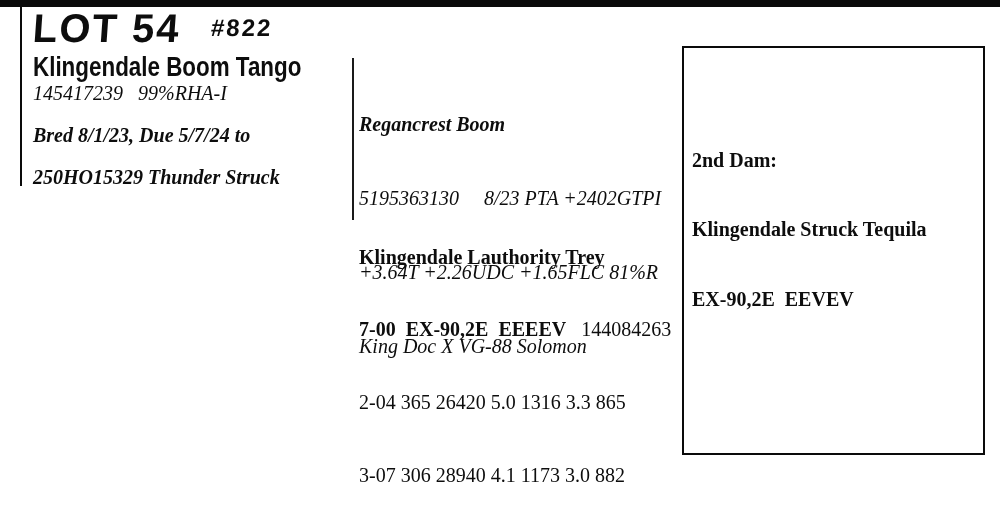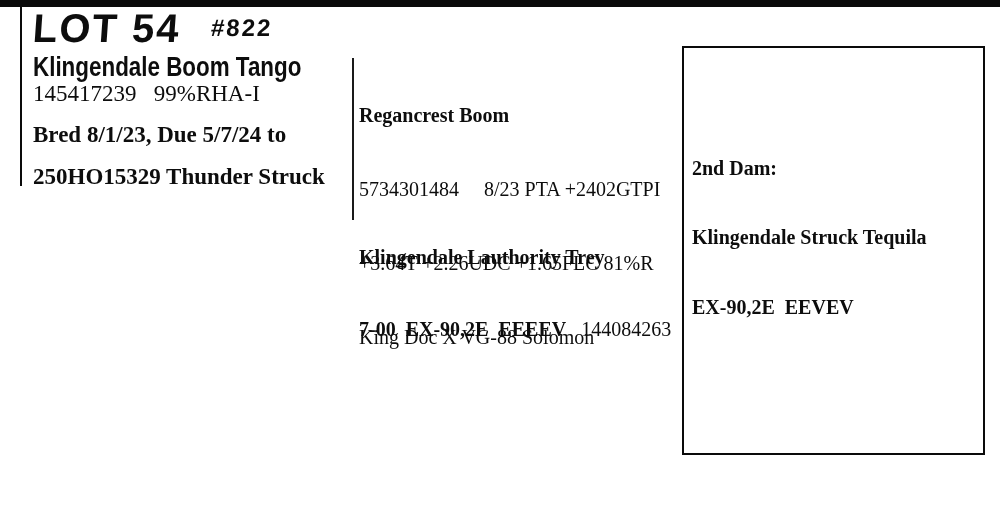--- a/index.html
+++ b/index.html
@@ -20,32 +20,32 @@
   .lot-tag{
     font-family:"Liberation Sans", sans-serif;font-weight:bold;font-size:24px;
     letter-spacing:2px;display:inline-block;margin-left:30px;transform:skewX(-4deg);
     vertical-align:6px;
   }
   .animal-name{
     font-family:"Liberation Sans", sans-serif;font-weight:bold;font-size:28px;
     transform:scaleX(0.8);transform-origin:left center;white-space:nowrap;
     margin-top:1px;line-height:30px;
   }
-  .serif-line{font-size:23px;line-height:23px;white-space:pre;}
+  .serif-line{font-size:20px;line-height:23px;white-space:pre;font-style:italic;}
   .bold{font-weight:bold;}
   .bred-block{margin-top:17px;line-height:22.5px;}
   .bred-block .serif-line{line-height:22.5px;margin-top:19px;}
 
-  .sire-block{position:absolute;left:359px;top:54px;font-size:20px;line-height:24.6px;white-space:pre;}
+  .sire-block{position:absolute;left:359px;top:63px;font-size:20px;line-height:24.6px;white-space:pre;font-style:italic;}
   .dam-block{position:absolute;left:359px;top:196px;font-size:20px;line-height:24.3px;white-space:pre;}
 
   .maternal-box{
     position:absolute;left:682px;top:46px;width:303px;height:409px;
     border:2px solid #0a0a0a;box-sizing:border-box;
-    padding:16px 4px 0 8px;font-size:20px;line-height:23.2px;white-space:pre;
+    padding:8px 4px 0 8px;font-size:20px;line-height:23.2px;white-space:pre;
   }
   .spacer{height:23px;}
 </style>
 </head>
 <body>
 
 <div class="page">
   <div class="top-bar"></div>
   <div class="left-line"></div>
 
@@ -58,28 +58,30 @@
     <div class="bred-block">
       <div class="serif-line bold">Bred 8/1/23, Due 5/7/24 to</div>
       <div class="serif-line bold">250HO15329 Thunder Struck</div>
     </div>
   </div>
 
   <div class="pedigree-divider"></div>
 
   <div class="sire-block">
     <div class="bold">Regancrest Boom</div>
-    <div>5734301484     8/23 PTA +2402GTPI</div>
+    <div>5195363130     8/23 PTA +2402GTPI</div>
     <div>+3.64T +2.26UDC +1.65FLC 81%R</div>
     <div>King Doc X VG-88 Solomon</div>
   </div>
 
   <div class="dam-block">
     <div class="bold">Klingendale Lauthority Trey</div>
     <div><span class="bold">7-00  EX-90,2E  EEEEV</span><span>   144084263</span></div>
+    <div>2-04 365 26420 5.0 1316 3.3 865</div>
+    <div>3-07 306 28940 4.1 1173 3.0 882</div>
     
     
     
     
     
   </div>
 
   <div class="maternal-box">
     <div>
       <div class="bold">2nd Dam:</div>

